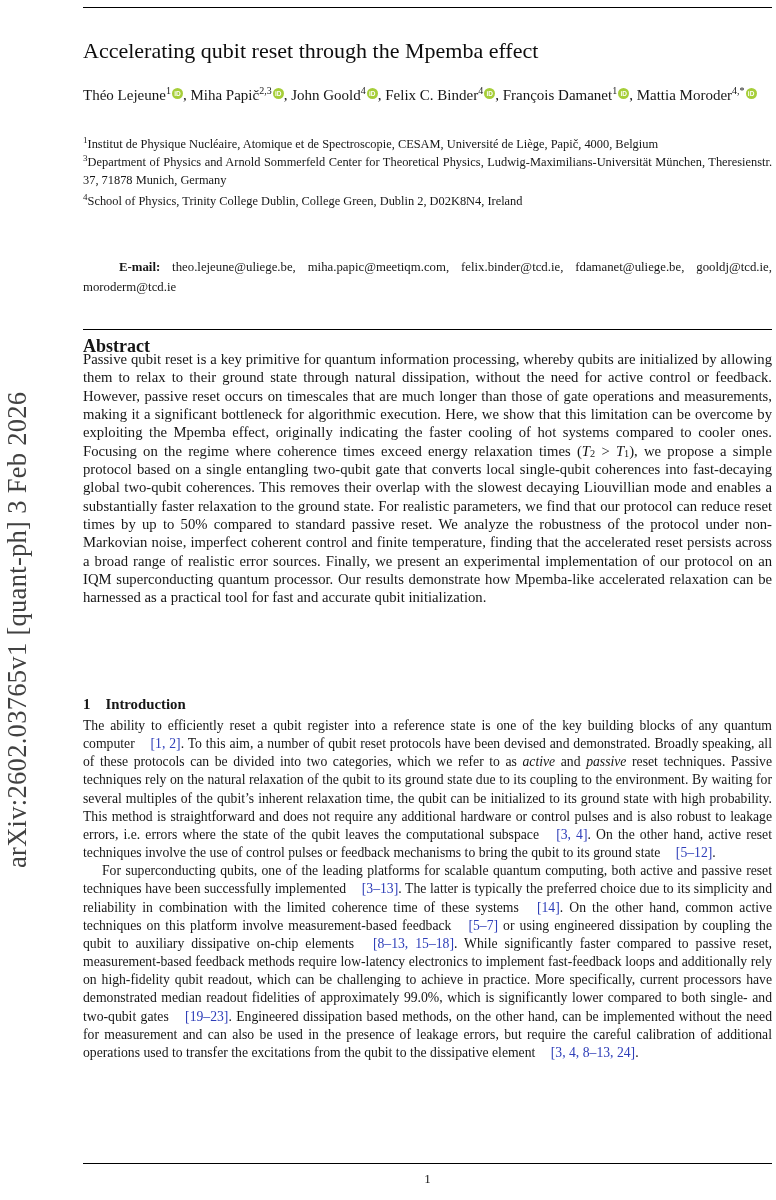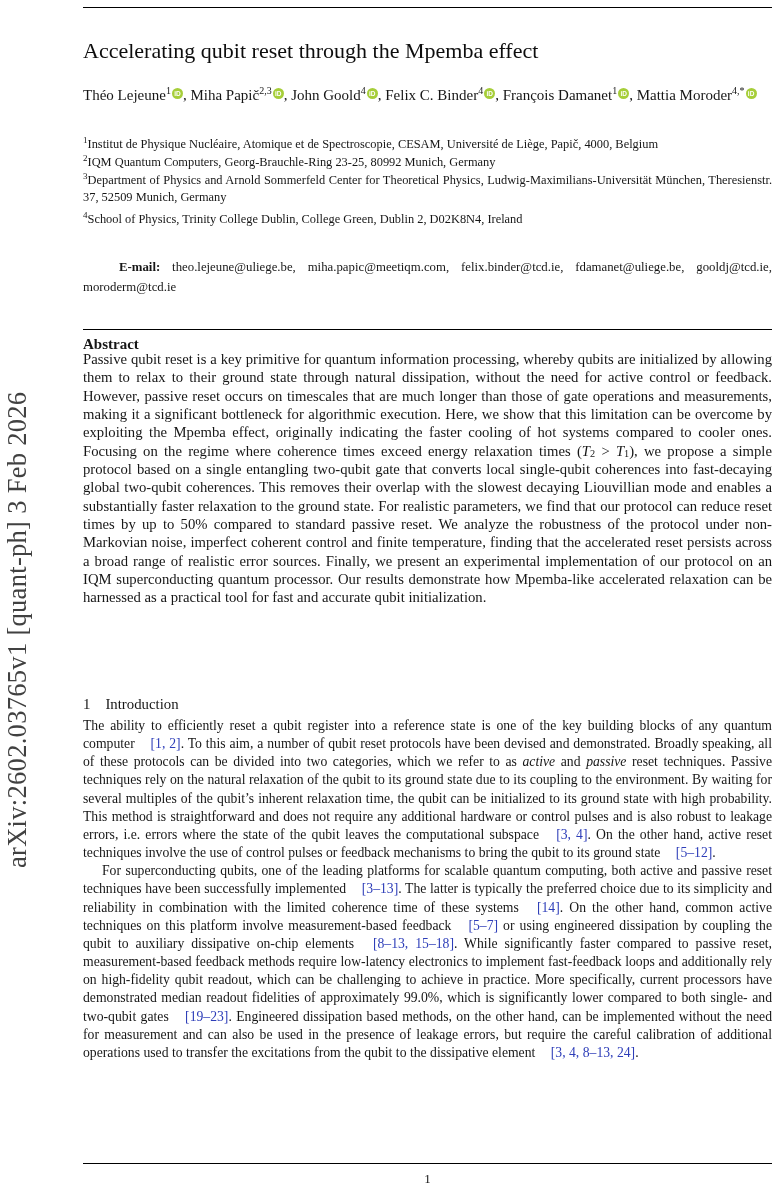--- a/index.html
+++ b/index.html
@@ -75,40 +75,40 @@
     width: 689px;
     font-size: 12.8px;
     line-height: 20px;
     text-align: justify;
   }
   .email b { font-weight: bold; margin-left: 36px; }
 
   .abstract-heading {
     position: absolute;
     left: 83px; top: 336px;
-    font-size: 15px;
+    font-size: 18px;
     font-weight: bold;
   }
 
   .abstract-text {
     position: absolute;
     left: 83px; top: 350px;
     width: 689px;
     font-size: 14.7px;
     line-height: 18.35px;
     text-align: justify;
     max-height: 315px;
     overflow: hidden;
   }
 
   .section-heading {
     position: absolute;
     left: 83px; top: 696px;
     font-size: 14.8px;
-    font-weight: normal;
+    font-weight: bold;
   }
   .sec-num { margin-right: 15px; }
 
   .body-flow {
     position: absolute;
     left: 83px; top: 717px;
     width: 689px;
     font-size: 13.7px;
     line-height: 18.15px;
     text-align: justify;
@@ -153,22 +153,21 @@
   <div class="watermark">arXiv:2602.03765v1 [quant-ph] 3 Feb 2026</div>
 
   <div class="rule top-rule"></div>
 
   <div class="title">Accelerating qubit reset through the Mpemba effect</div>
 
   <div class="authors"><span><span>Théo Lejeune</span><sup>1</sup><span class="orcid">iD</span><span>, </span></span><span><span>Miha Papič</span><sup>2,3</sup><span class="orcid">iD</span><span>, </span></span><span><span>John Goold</span><sup>4</sup><span class="orcid">iD</span><span>, </span></span><span><span>Felix C. Binder</span><sup>4</sup><span class="orcid">iD</span><span>, </span></span><span><span>François Damanet</span><sup>1</sup><span class="orcid">iD</span><span>, </span></span><span><span>Mattia Moroder</span><sup>4,*</sup><span class="orcid">iD</span></span></div>
 
   <div class="affils">
       <div class="affil"><sup>1</sup><span>Institut de Physique Nucléaire, Atomique et de Spectroscopie, CESAM, Université de Liège, Papič, 4000, Belgium</span></div>
-      <div class="affil"><sup>2</sup><span>IQM Quantum Computers, Georg-Brauchle-Ring 23-25, 80992 Munich, Germany</span></div>
-      <div class="affil"><sup>3</sup><span>Department of Physics and Arnold Sommerfeld Center for Theoretical Physics, Ludwig-Maximilians-Universität München, Theresienstr. 37, 52509 Munich, Germany</span></div>
+      <div class="affil"><sup>3</sup><span>Department of Physics and Arnold Sommerfeld Center for Theoretical Physics, Ludwig-Maximilians-Universität München, Theresienstr. 37, 71878 Munich, Germany</span></div>
       <div class="affil"><sup>4</sup><span>School of Physics, Trinity College Dublin, College Green, Dublin 2, D02K8N4, Ireland</span></div>
     </div>
 
   <div class="email">
     <b>E-mail:</b>
     <span>theo.lejeune@uliege.be, miha.papic@meetiqm.com, felix.binder@tcd.ie, fdamanet@uliege.be, gooldj@tcd.ie, moroderm@tcd.ie</span>
   </div>
 
   <div class="rule abstract-rule"></div>
 

